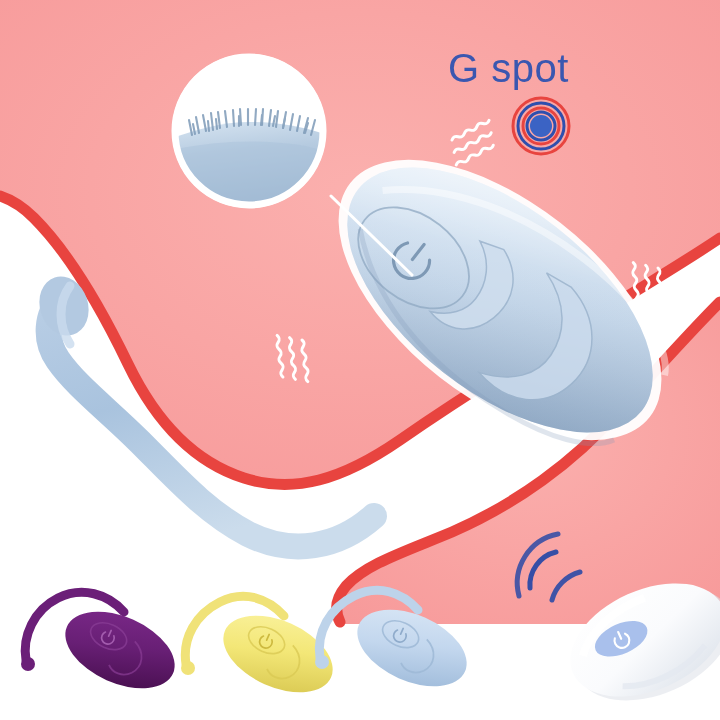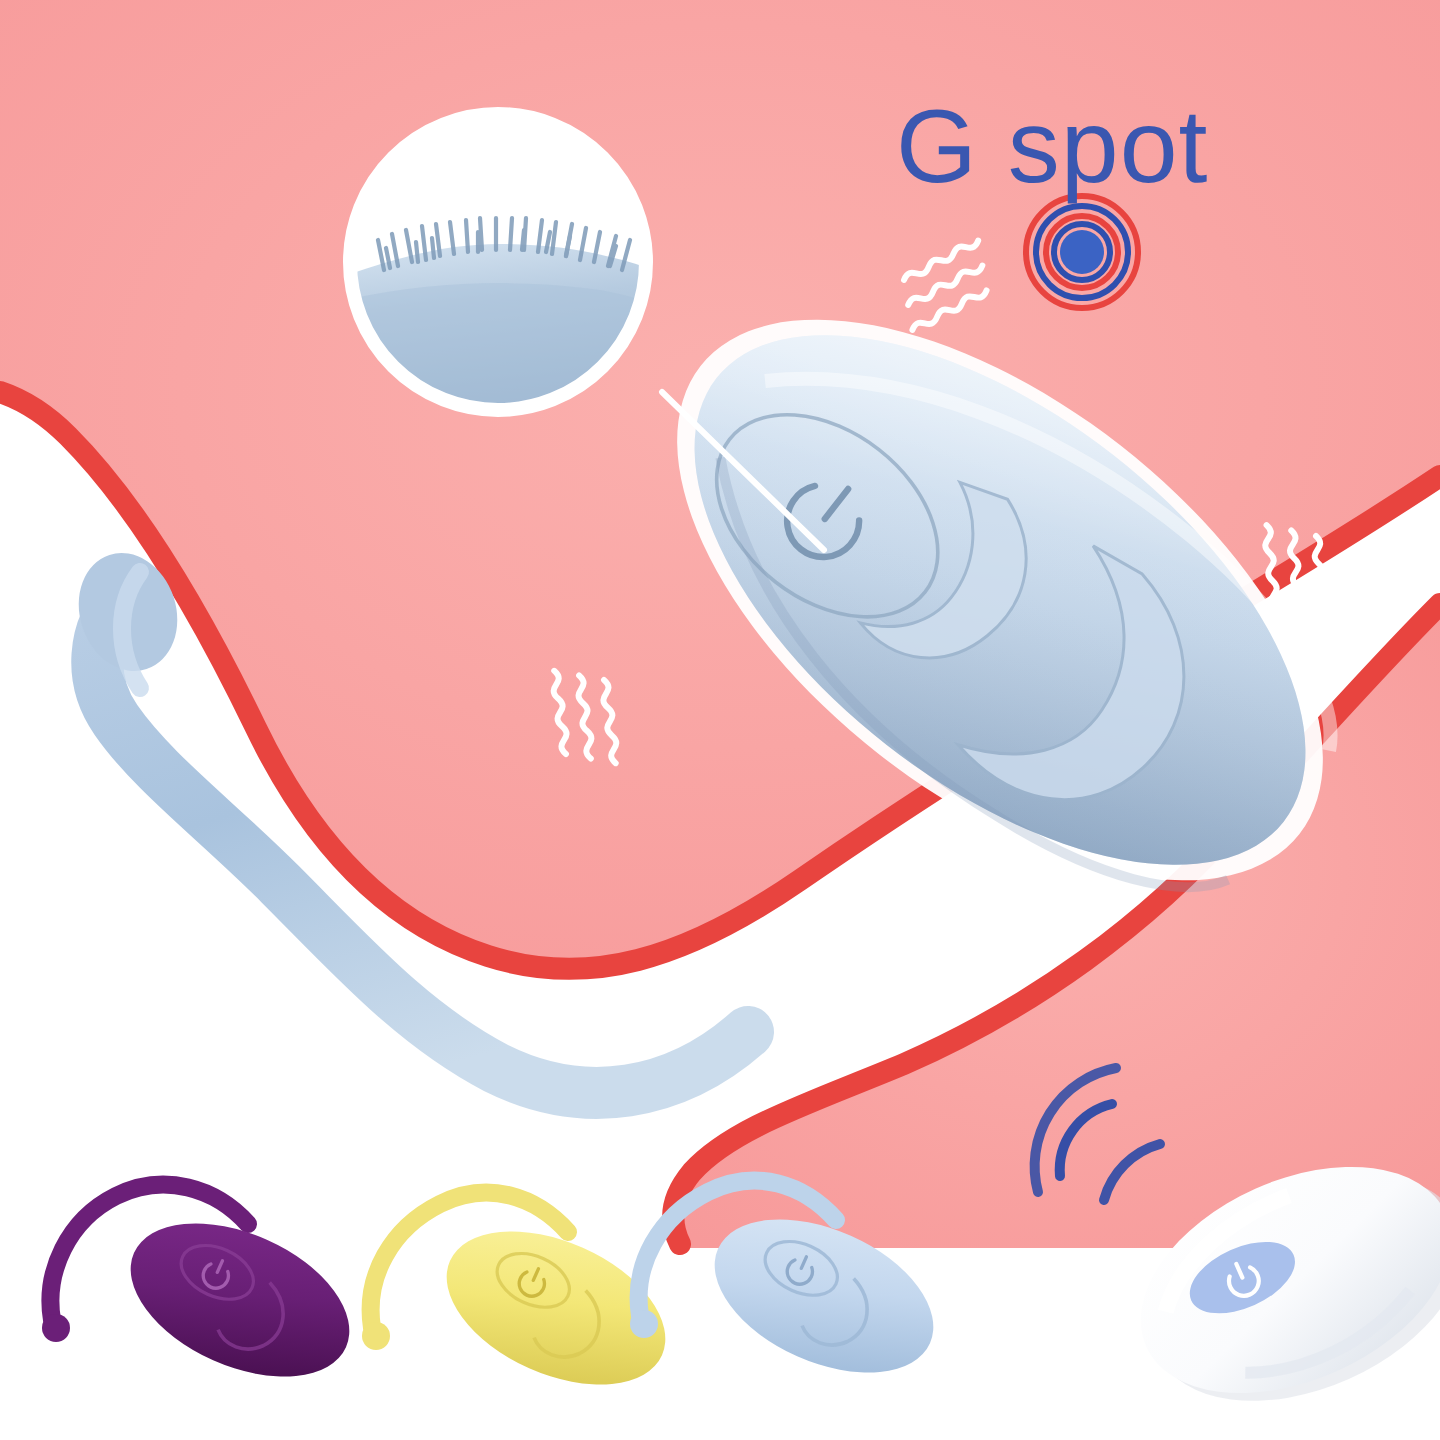--- a/index.html
+++ b/index.html
@@ -334,16 +334,16 @@
         <g transform="translate(396 640) scale(0.42)">
           <path d="M -11 -6 A 15 15 0 1 0 11 -6" fill="none" stroke="#8fabcb" stroke-width="4" stroke-linecap="round"></path>
           <line x1="0" y1="-15" x2="0" y2="0" stroke="#8fabcb" stroke-width="4" stroke-linecap="round"></line>
         </g>
         <path d="M 422 634 C 436 640 440 654 432 664 C 425 672 414 672 408 666" fill="none" stroke="#9db8d6" stroke-width="1.8" opacity="0.85"></path>
       </g>
     </g>
   </svg>
 
   <div id="label-layer">
-    <div class="gspot-label" style="color: rgb(58, 87, 176); font-size: 52px; left: 448px; top: 48px;">G spot</div>
+    <div class="gspot-label" style="color: rgb(58, 87, 176); font-size: 40px; left: 448px; top: 48px;">G spot</div>
   </div>
 
 </div>
 
 </body></html>

